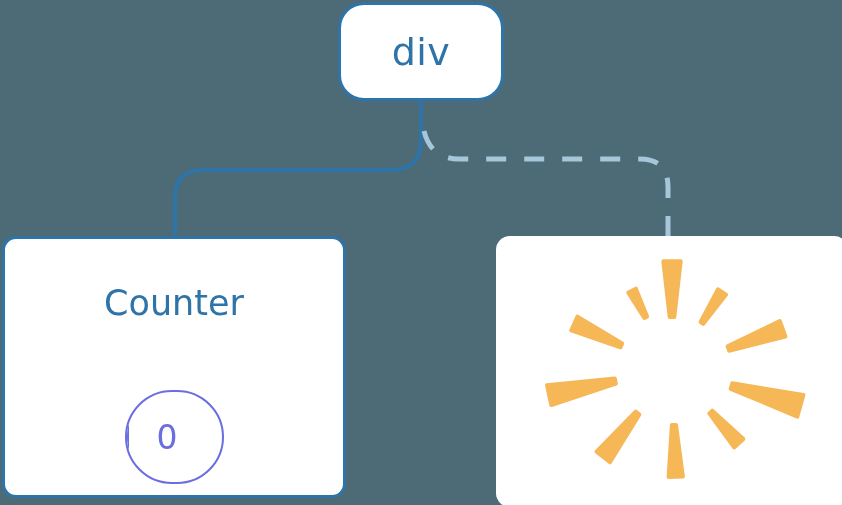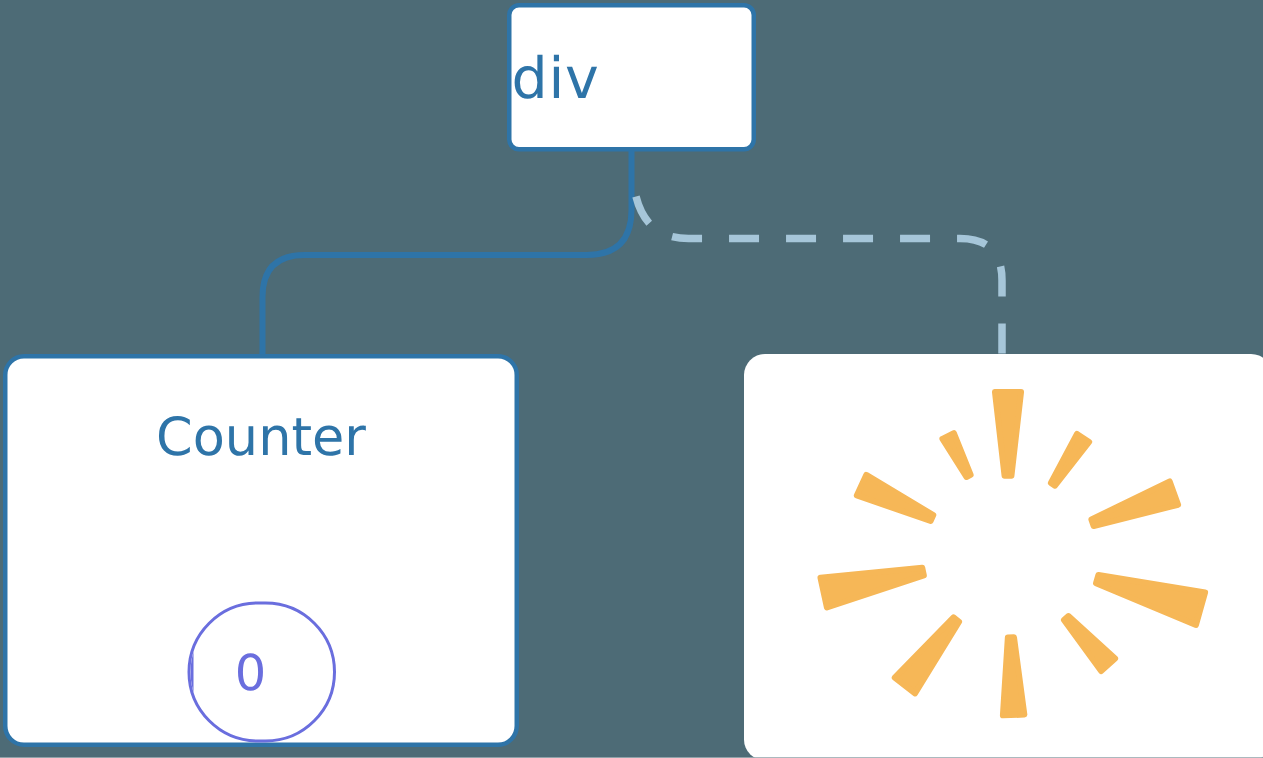--- a/index.html
+++ b/index.html
@@ -33,42 +33,43 @@
     position: absolute;
     background: #ffffff;
     box-sizing: border-box;
   }
   #node-div {
     left: 338px;
     top: 2px;
     width: 166px;
     height: 99px;
     border: 3px solid #2e74a8;
-    border-radius: 8px;
+    border-radius: 26px;
     display: flex;
     align-items: center;
+    justify-content: center;
   }
   #node-div .node-title {
     font-size: 38px;
     color: #2e74a8;
     letter-spacing: 0.5px;
     line-height: 1;
   }
 
   #node-counter {
     left: 2px;
     top: 236px;
     width: 344px;
     height: 262px;
     border: 3px solid #2e74a8;
     border-radius: 14px;
     display: flex;
     flex-direction: column;
     align-items: center;
-    justify-content: space-between;
+    justify-content: center;
     padding-top: 36px;
     gap: 33px;
   }
   #node-counter .node-title {
     font-size: 35px;
     color: #2e74a8;
     line-height: 1;
     margin-bottom: 36px;
   }
 

